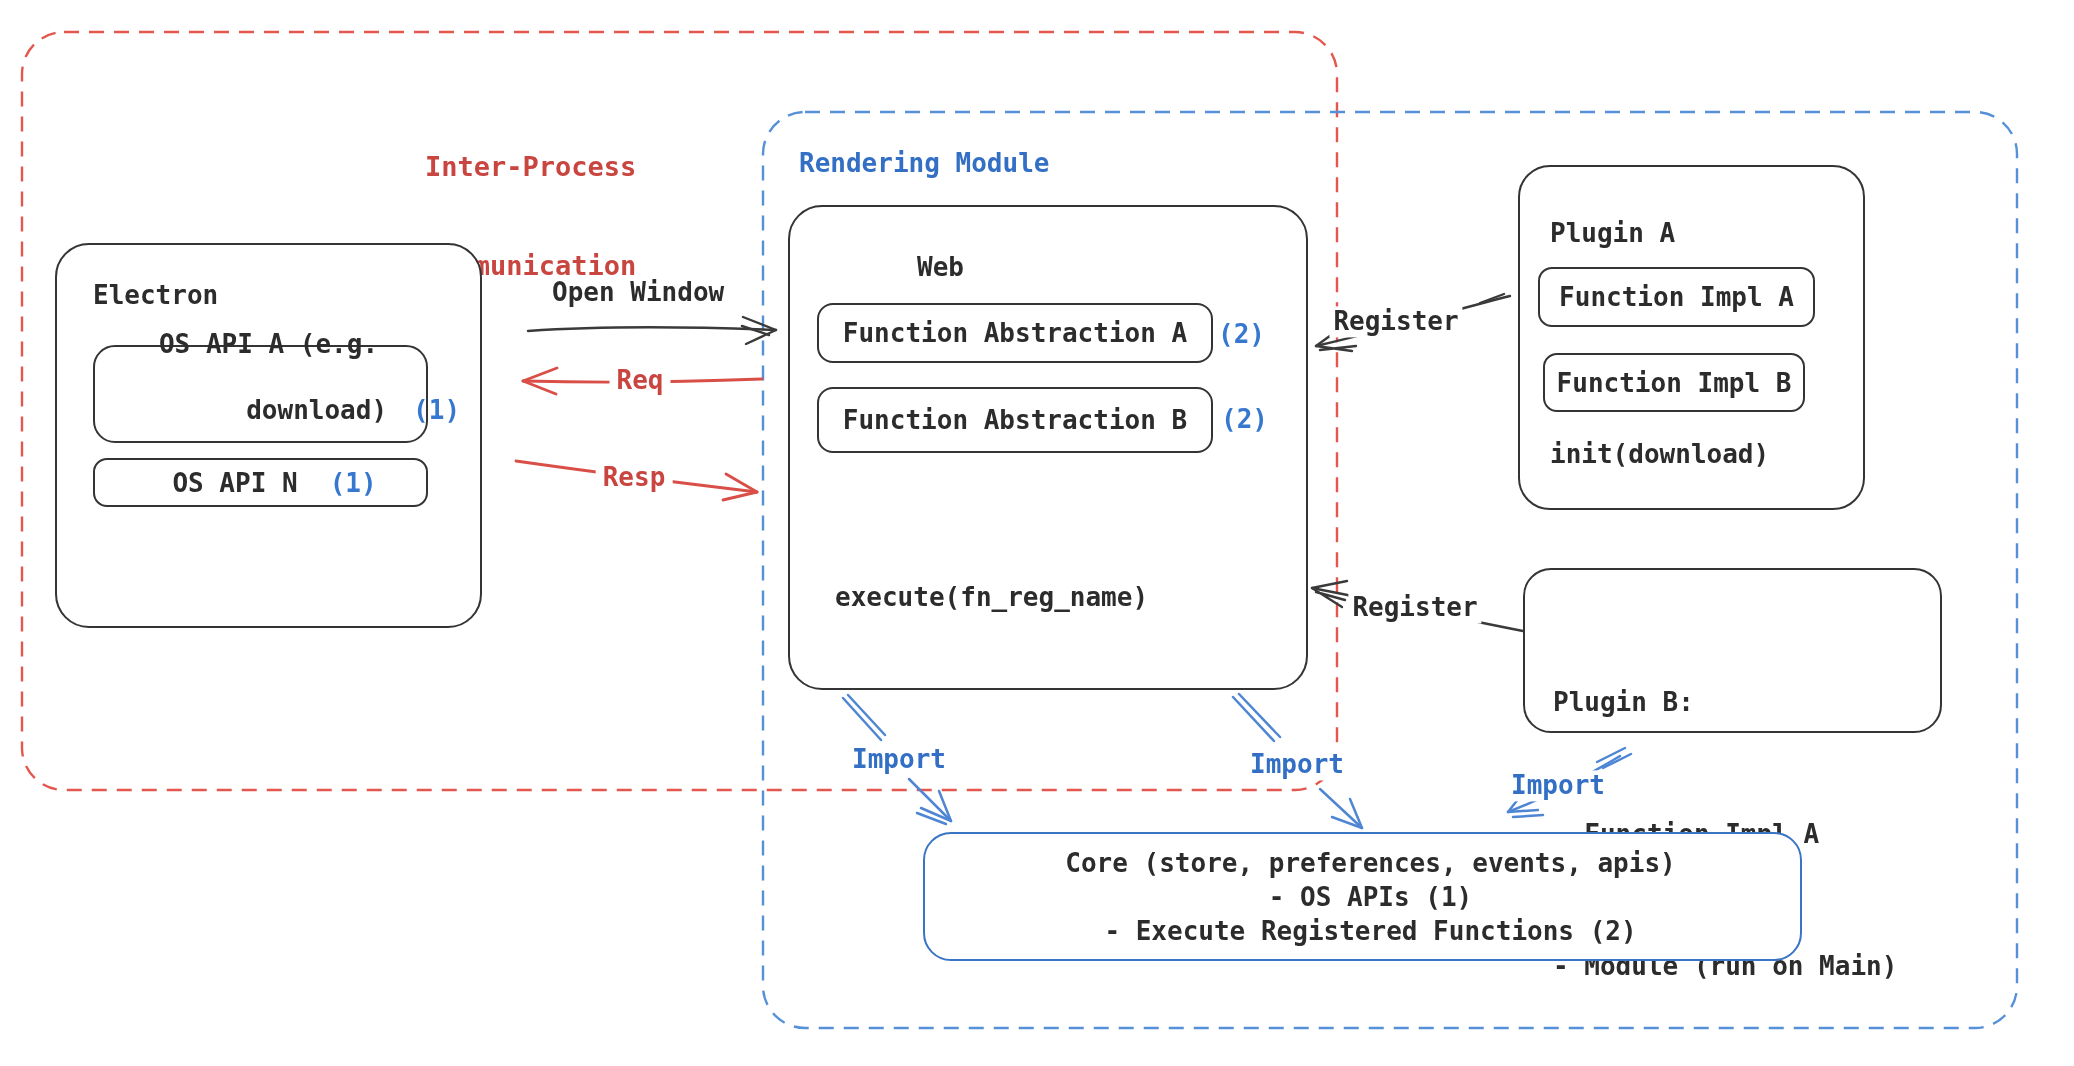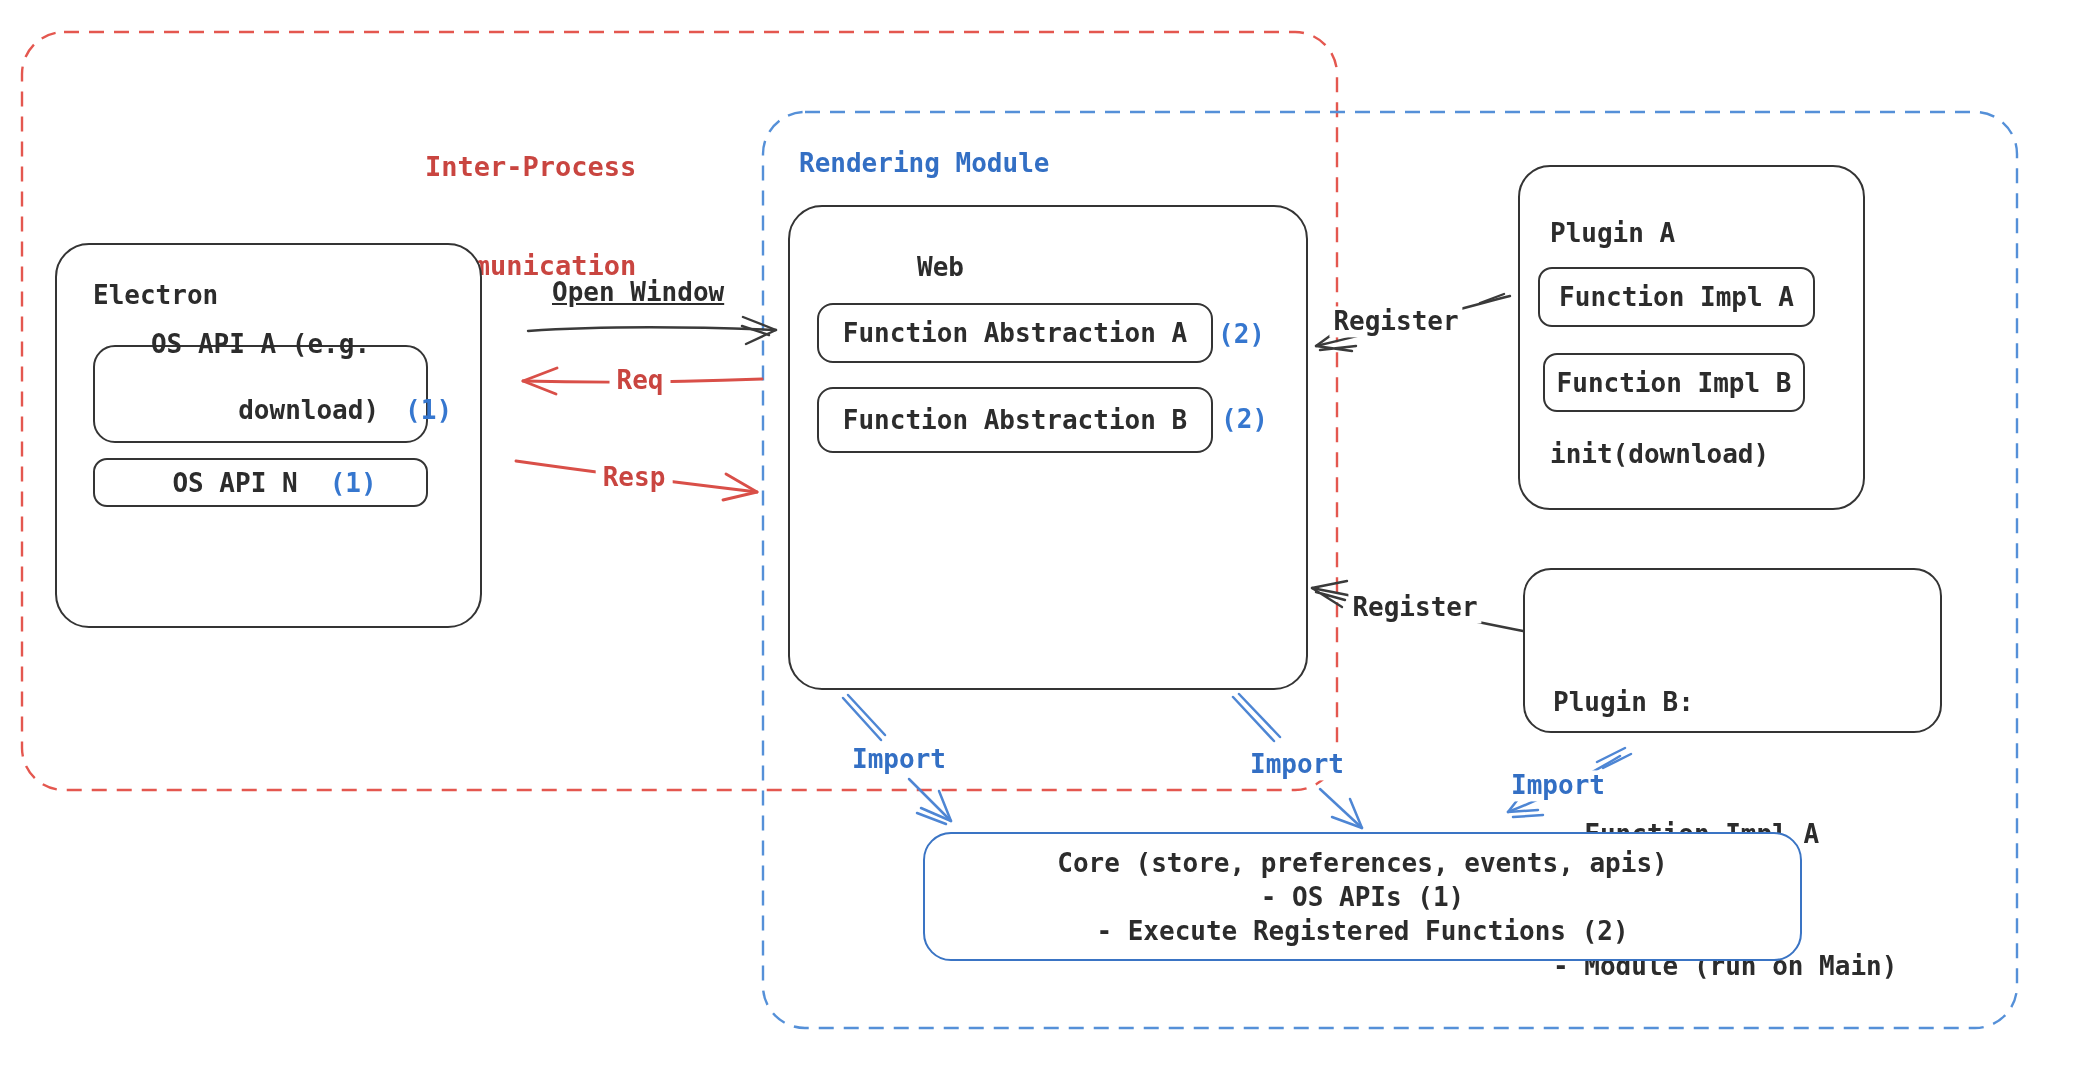--- a/index.html
+++ b/index.html
@@ -19,21 +19,21 @@
   .box{position:absolute;border:2.6px solid #343434;background:#fff;box-sizing:border-box;}
   .blue-box{border-color:var(--core-border);border-width:2.2px;}
   .label{position:absolute;font-weight:bold;font-size:26px;color:var(--ink);white-space:pre;line-height:1.2;}
   .centered{transform:translate(-50%,-50%);}
   .on-line{background:#fff;padding:0 7px;}
   .red-t{color:var(--red-text);}
   .blue-t{color:var(--blue-text);}
   .badge{color:var(--badge-blue);font-weight:bold;}
   .boxtext{display:flex;align-items:center;justify-content:center;width:100%;height:100%;
            font-weight:bold;font-size:26px;color:var(--ink);white-space:pre;}
-  .col{flex-direction:column;}
+  .col{flex-direction:column;padding-left:8px;}
 </style>
 </head>
 <body>
 
 <div id="canvas">
 
   <svg class="layer" viewBox="0 0 2074 1066">
     <rect class="dash-red" x="22" y="32" width="1315" height="758" rx="42"></rect>
     <rect class="dash-blue" x="763" y="112" width="1254" height="916" rx="42"></rect>
 
@@ -113,20 +113,21 @@
     <div class="boxtext">Function Abstraction A</div>
   </div>
   <span class="label badge" style="left:1218px;top:319px;">(2)</span>
 
   <div class="box" style="left:817px;top:387px;width:396px;height:66px;border-radius:16px;">
     <div class="boxtext">Function Abstraction B</div>
   </div>
   <span class="label badge" style="left:1221px;top:404px;">(2)</span>
 
 
+  <div class="label" style="left:835px;top:582px;">execute(fn_reg_name)</div>
 
   <div class="box" style="left:1518px;top:165px;width:347px;height:345px;border-radius:32px;"></div>
   <div class="label" style="left:1550px;top:218px;">Plugin A</div>
 
   <div class="box" style="left:1543px;top:353px;width:262px;height:59px;border-radius:14px;">
     <div class="boxtext">Function Impl B</div>
   </div>
   <div class="box" style="left:1538px;top:267px;width:277px;height:60px;border-radius:14px;">
     <div class="boxtext">Function Impl A</div>
   </div>
@@ -140,21 +141,21 @@
   </div>
 
   <div class="box blue-box" style="left:923px;top:832px;width:879px;height:129px;border-radius:28px;">
     <div class="boxtext col blue-t" style="line-height:34px;">
       <div>Core (store, preferences, events, apis)</div>
       <div>- OS APIs (1)</div>
       <div>- Execute Registered Functions (2)</div>
     </div>
   </div>
 
-  <div class="label" style="left:552px;top:277px;text-decoration:underline;">Open Window</div>
+  <div class="label" style="left:552px;top:277px;">Open Window</div>
   <div class="label centered on-line red-t" style="left:640px;top:381px;">Req</div>
   <div class="label centered on-line red-t" style="left:634px;top:478px;">Resp</div>
   <div class="label centered on-line" style="left:1396px;top:322px;padding:0 4px;">Register</div>
   <div class="label centered on-line" style="left:1415px;top:608px;padding:0 4px;">Register</div>
   <div class="label centered on-line blue-t" style="left:899px;top:760px;">Import</div>
   <div class="label centered on-line blue-t" style="left:1297px;top:765px;padding:0 4px;">Import</div>
   <div class="label centered on-line blue-t" style="left:1558px;top:786px;padding:0 4px;">Import</div>
 
 </div>
 

